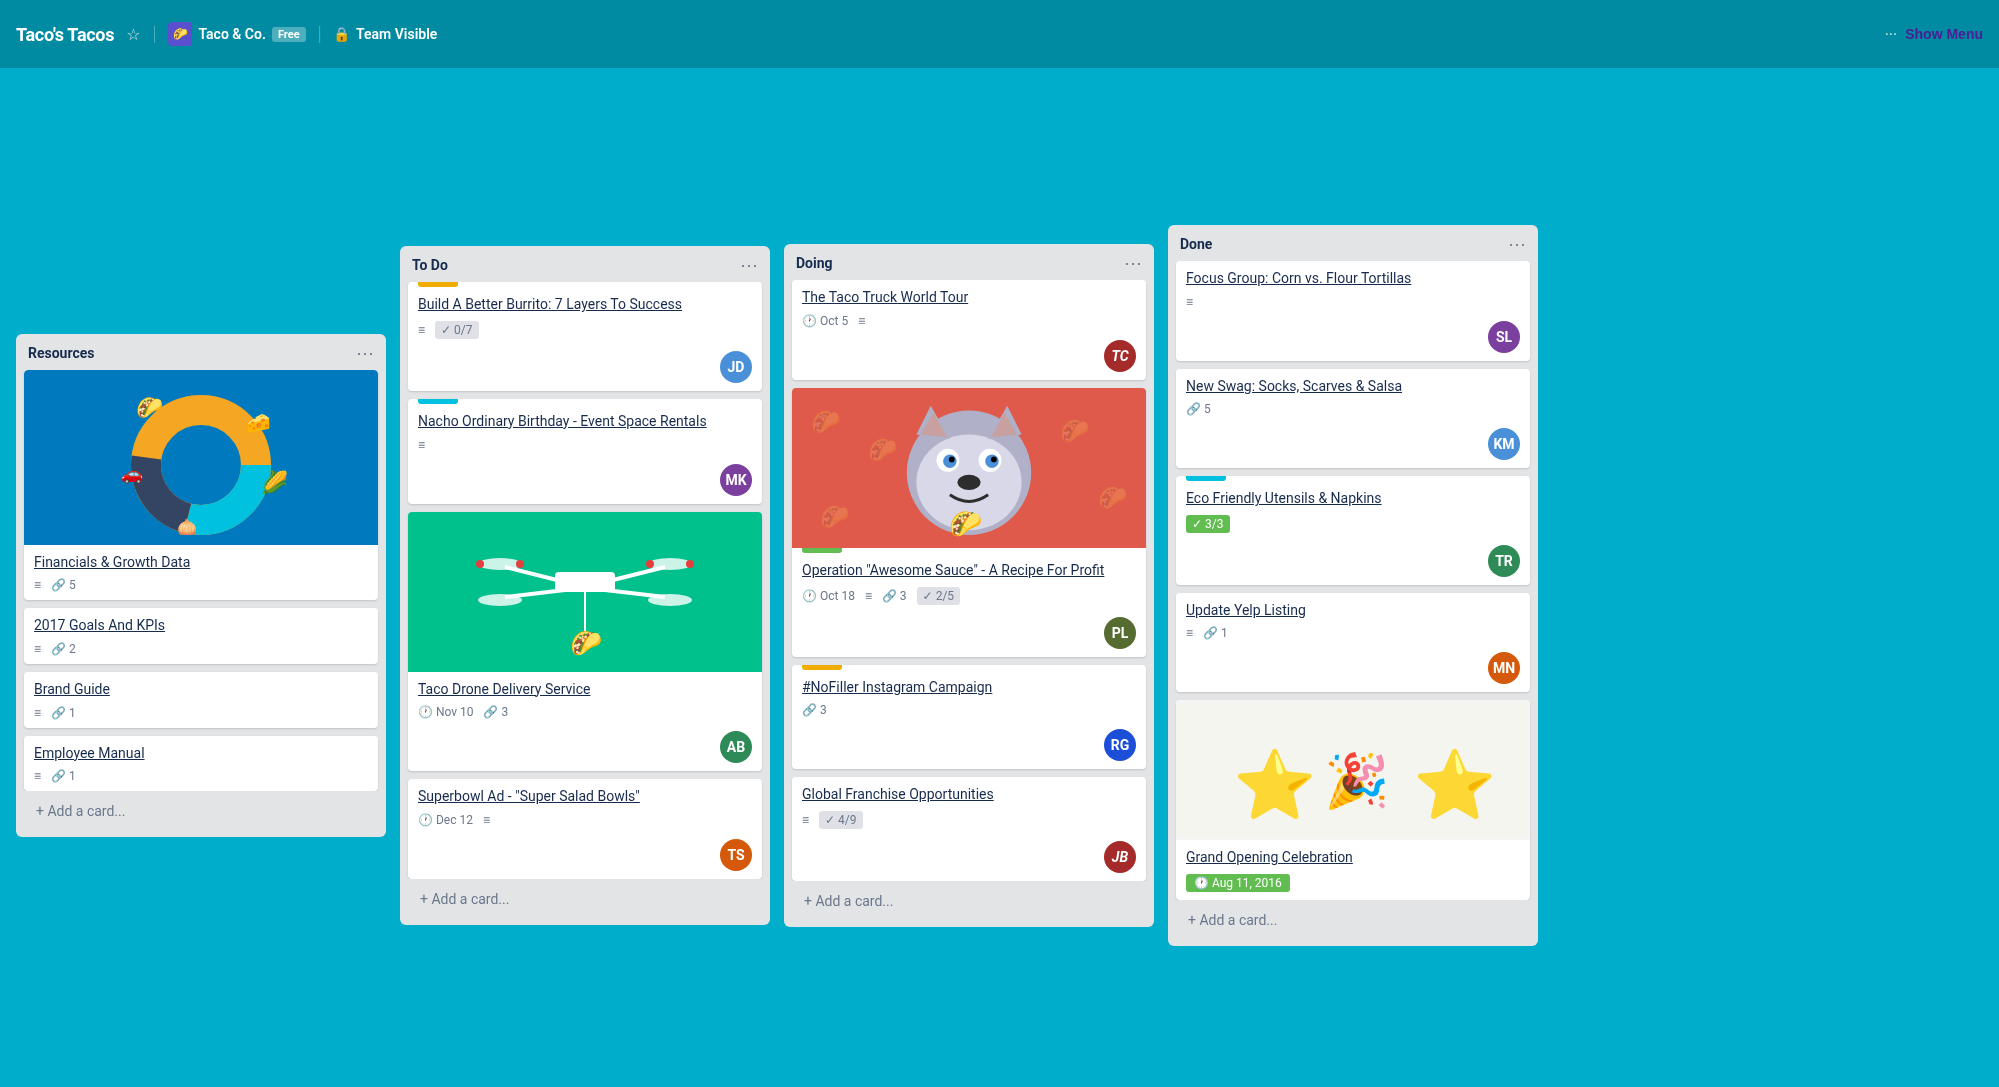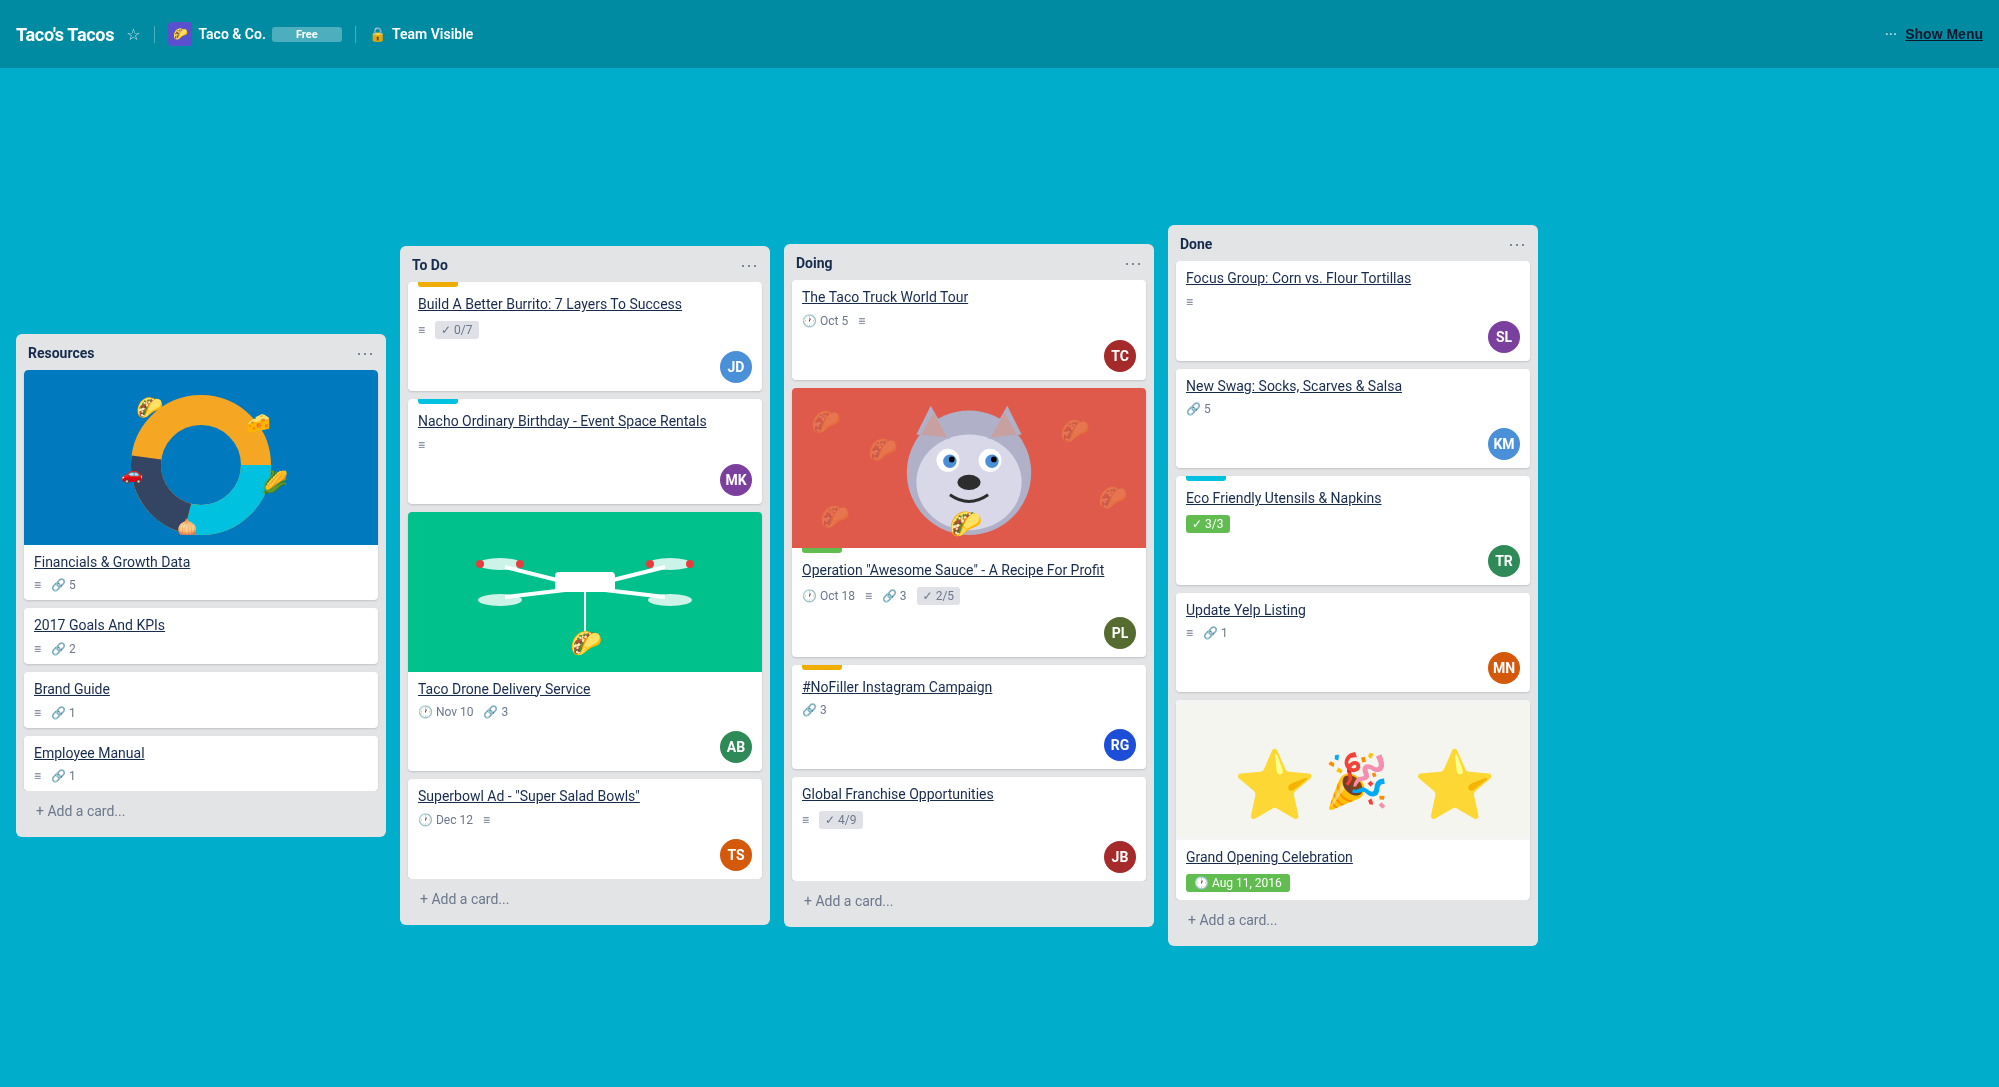--- a/index.html
+++ b/index.html
@@ -54,44 +54,43 @@
       align-items: center;
       justify-content: center;
       font-size: 12px;
       color: #fff;
     }
     .badge-free {
       background: rgba(255,255,255,0.3);
       color: #fff;
       font-size: 11px;
       font-weight: 700;
-      padding: 1px 24px;
+      padding: 1px 6px;
       border-radius: 3px;
     }
     .header-visibility {
       display: flex;
       align-items: center;
       gap: 5px;
       color: #fff;
       font-size: 14px;
       font-weight: 600;
       cursor: pointer;
     }
     .header-right {
       margin-left: auto;
       display: flex;
       align-items: center;
       gap: 8px;
     }
     .show-menu-btn {
-      color: #0f172a;
+      color: #4c1d95;
       font-size: 14px;
       font-weight: 700;
       cursor: pointer;
-      text-decoration: underline;
       background: none;
       border: none;
     }
     .ellipsis-dots {
       color: rgba(255,255,255,0.8);
       font-size: 16px;
     }
 
     
     .board {
@@ -203,21 +202,21 @@
       border-radius: 50%;
       overflow: hidden;
       flex-shrink: 0;
       display: flex;
       align-items: center;
       justify-content: center;
       font-size: 14px;
       font-weight: 700;
       color: #fff;
     }
-    .avatar-1 { background: #A52A2A; }
+    .avatar-1 { background: #A52A2A; font-style: italic; }
     .avatar-2 { background: #4A90D9; }
     .avatar-3 { background: #7B3F9E; }
     .avatar-4 { background: #2E8B57; }
     .avatar-5 { background: #D4590A; }
     .avatar-6 { background: #556B2F; margin-left: 36px; }
     .avatar-7 { background: #1d4ed8; }
 
     .checklist-badge {
       display: flex;
       align-items: center;

